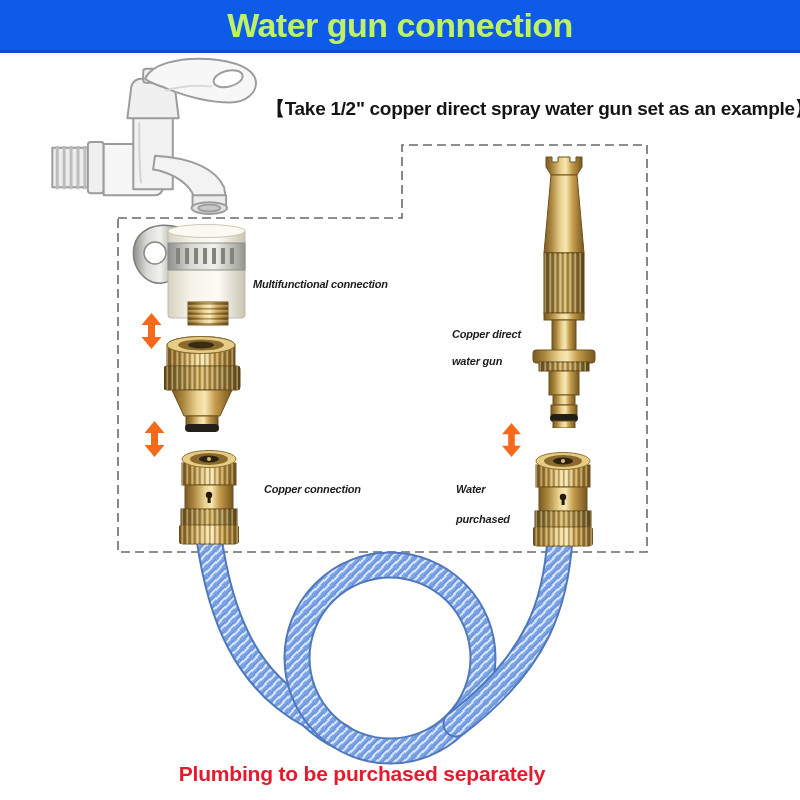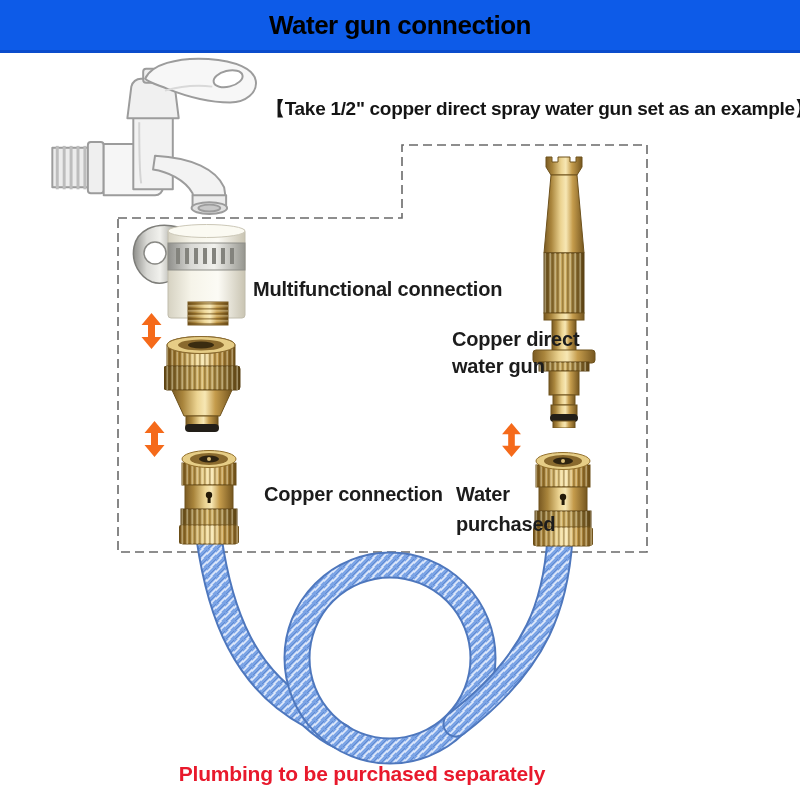--- a/index.html
+++ b/index.html
@@ -6,29 +6,29 @@
   #canvas{
     position:relative;width:800px;height:800px;background:#ffffff;overflow:hidden;
     font-family:"Liberation Sans", sans-serif;
   }
   .banner{
     position:absolute;top:0;left:0;width:800px;height:50px;
     background:#0d5be8;border-bottom:3px solid #0a4ccc;
     display:flex;align-items:center;justify-content:center;
   }
   .banner-title{
-    color:#000000;font-size:26px;font-weight:bold;letter-spacing:-0.5px;
+    color:#bef264;font-size:34px;font-weight:bold;letter-spacing:-0.5px;
   }
   .subtitle{
     position:absolute;left:266px;top:96px;width:520px;
     font-size:19px;font-weight:600;color:#141414;letter-spacing:-0.3px;white-space:nowrap;
   }
   .part-label{
-    position:absolute;font-size:20px;font-weight:600;color:#1c1c1c;
-    letter-spacing:-0.2px;white-space:nowrap;
+    position:absolute;font-size:11px;font-weight:600;color:#1c1c1c;
+    letter-spacing:-0.2px;white-space:nowrap;font-style:italic;
   }
   .footer-note{
     position:absolute;left:0;top:762px;width:724px;text-align:center;
     font-size:21px;font-weight:bold;color:#e8192c;letter-spacing:-0.2px;
   }
   .abs{position:absolute;}
   svg{display:block;}
 </style>
 </head>
 <body>

